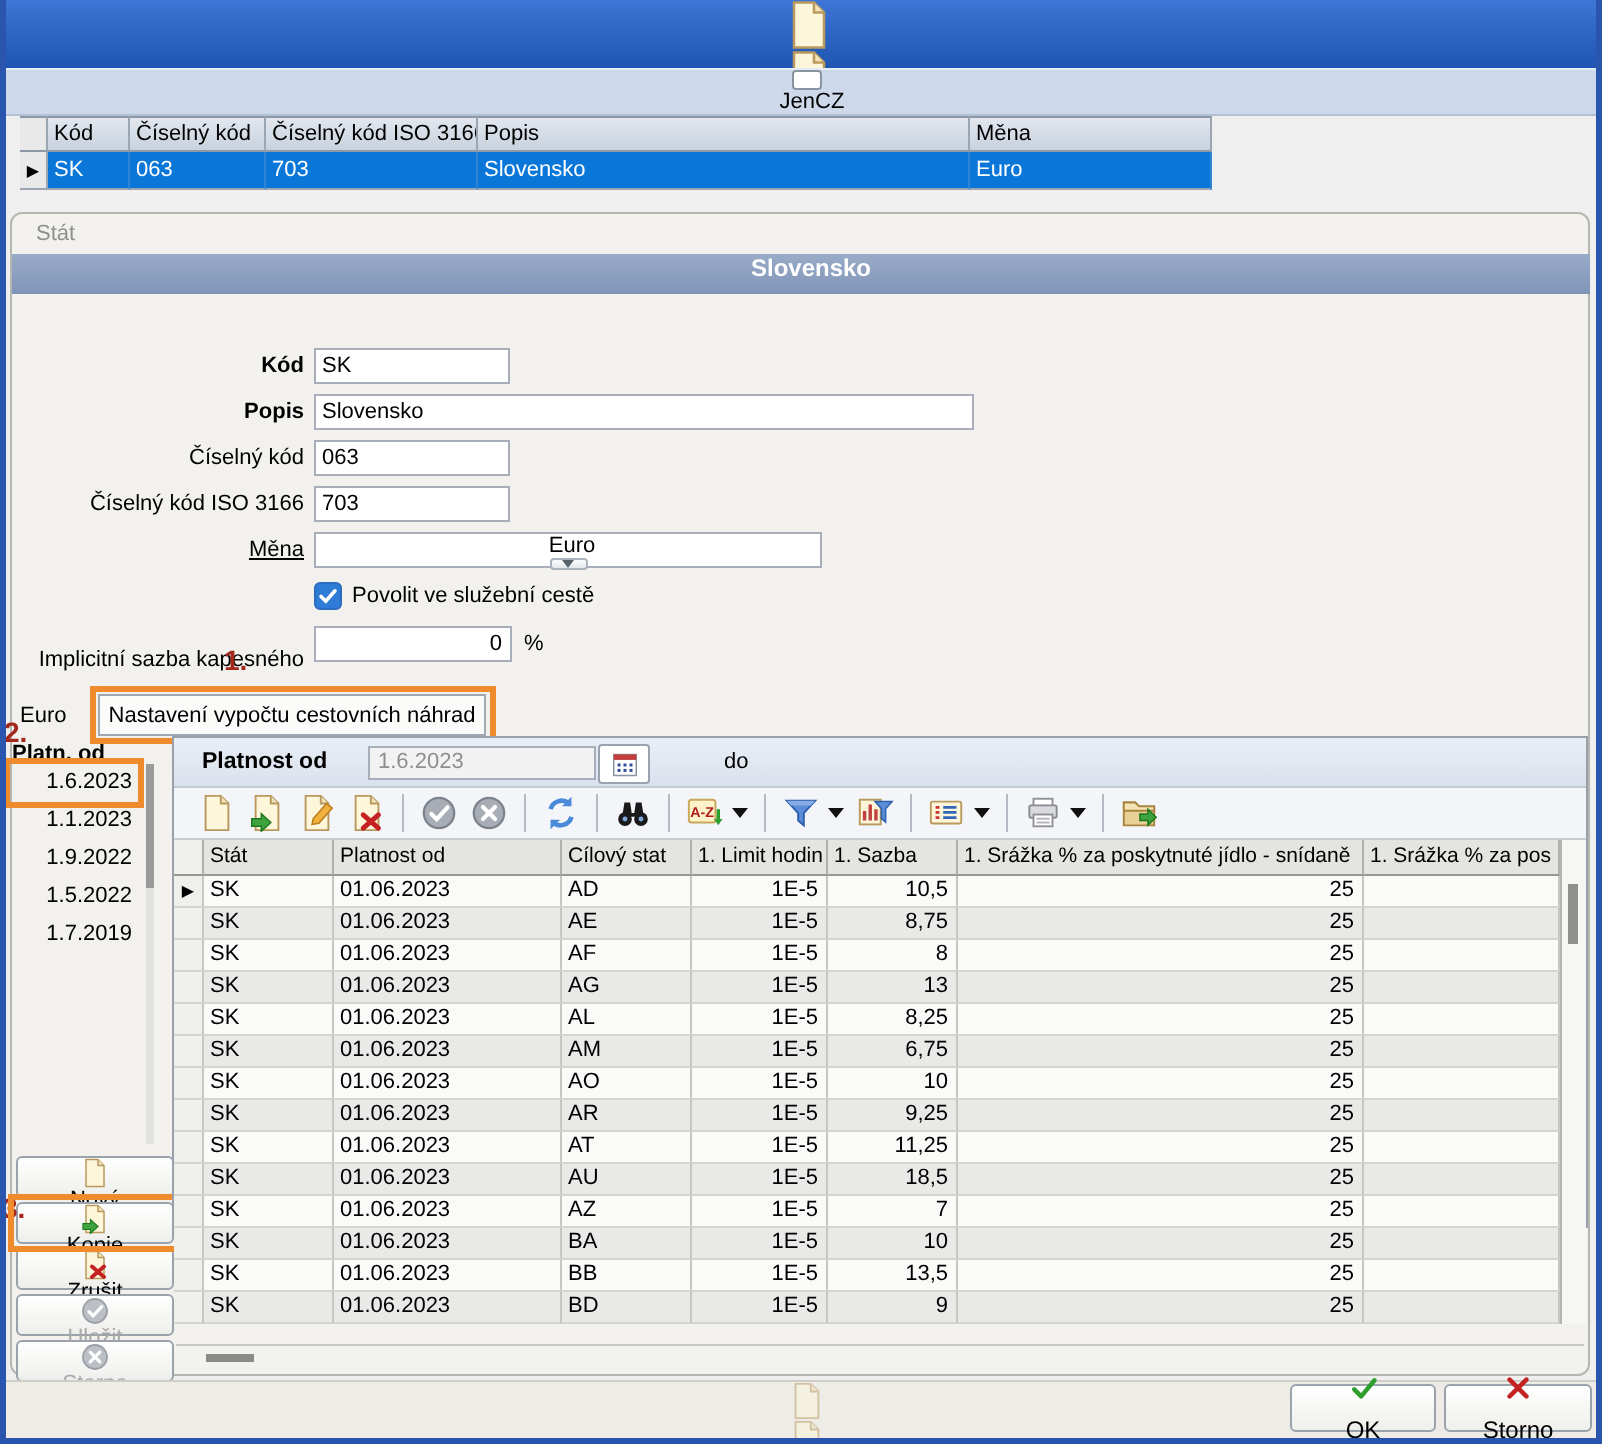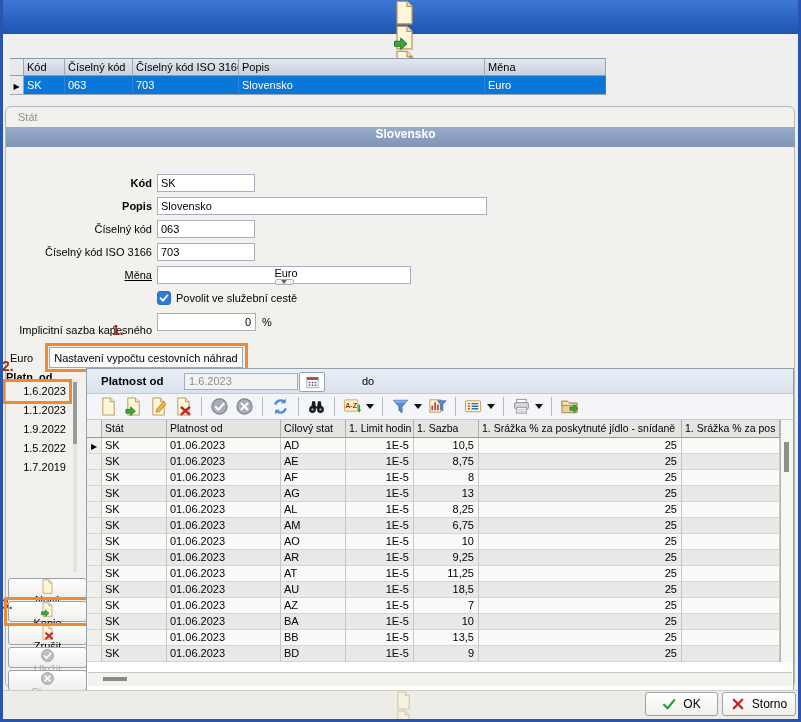--- a/index.html
+++ b/index.html
@@ -64,21 +64,21 @@
   .ditem{height:19px;line-height:19px;text-align:right;padding-right:2px;cursor:pointer;}
   .dscroll{left:73px;top:382px;width:4px;height:190px;background:#e2e2e0;}
   .dthumb{left:73px;top:382px;width:4px;height:62px;background:#9a9a9a;}
   
   .sbtn{left:8px;width:79px;height:21px;background:linear-gradient(#ffffff,#eeeeec);border:1px solid #9aa2ac;border-radius:3px;box-sizing:border-box;display:flex;align-items:center;padding:0 4px;cursor:pointer;font-family:"Liberation Sans",sans-serif;font-size:11px;}
   .sbtn .ticon{width:15px;height:15px;}
   .sbtn .slab{flex:1;text-align:right;}
   .sbtn.dis{color:#a8a8a8;cursor:default;}
   .sbtn.dis .ticon{opacity:.75;}
   
-  .rpanel{left:86px;top:368px;width:708px;height:354px;background:#fff;border:1px solid #98a0ac;box-sizing:border-box;}
+  .rpanel{left:86px;top:368px;width:708px;height:246px;background:#fff;border:1px solid #98a0ac;box-sizing:border-box;}
   .phead{position:absolute;left:0;top:0;width:706px;height:25px;background:linear-gradient(#eaeff6,#d9e1ed);border-bottom:1px solid #c2cad6;box-sizing:border-box;}
   .phead .plab{position:absolute;left:14px;top:0;height:25px;line-height:25px;font-weight:bold;font-size:11.5px;}
   .pdate{position:absolute;left:97px;top:4px;width:104px;height:15px;background:#f2f2f2;border:1px solid #a6aebc;color:#8e8e8e;padding:0 4px;line-height:15px;font-family:"Liberation Sans",sans-serif;font-size:11px;}
   .calbtn{position:absolute;left:212px;top:3px;width:24px;height:18px;background:#fff;border:1px solid #99a2ae;border-radius:2px;display:flex;align-items:center;justify-content:center;cursor:pointer;}
   .calbtn .ticon{width:15px;height:15px;}
   .dolab{position:absolute;left:275px;top:0;height:25px;line-height:25px;}
   .ptool{position:absolute;left:0;top:25px;width:706px;height:26px;background:#f3f5f8;border-bottom:1px solid #c6ccd4;display:flex;align-items:center;padding-left:9px;box-sizing:border-box;}
   .ptool .tbtn{height:22px;margin:0 1px;}
   
   .itable{position:absolute;left:0;top:51px;width:693px;}
@@ -92,21 +92,21 @@
   .it-m{width:15px;}.it-0{width:65px;}.it-1{width:114px;}.it-2{width:65px;}.it-3{width:68px;}.it-4{width:65px;}.it-5{width:203px;}.it-6{flex:1;}
   .num{text-align:right;padding-right:4px !important;}
   .vscroll{position:absolute;left:693px;top:51px;width:13px;height:242px;background:#f6f6f4;border-left:1px solid #b4b4b0;box-sizing:border-box;}
   .vthumb{position:absolute;left:697px;top:73px;width:5px;height:30px;background:#8f8f8b;}
   .hscroll{position:absolute;left:1px;top:303px;width:704px;height:14px;background:#f2f2ee;border-top:1px solid #c8c8c2;box-sizing:border-box;}
   .hthumb{position:absolute;left:16px;top:308px;width:24px;height:4px;background:#8a8a86;}
   
   .tb-bot{left:3px;top:690px;width:795px;height:29px;background:#edece7;border-top:1px solid #cfcdc6;display:flex;align-items:center;padding-left:6px;box-sizing:border-box;}
   .okbtn{left:645px;top:692px;width:73px;height:24px;}
   .stbtn{left:722px;top:692px;width:74px;height:24px;}
-  .footbtn{position:absolute;background:linear-gradient(#ffffff,#efefec);border:1px solid #9aa2ac;border-radius:3px;box-sizing:border-box;display:flex;align-items:center;justify-content:center;gap:7px;font-family:"Liberation Sans",sans-serif;font-size:12px;cursor:pointer;}
+  .footbtn{position:absolute;background:linear-gradient(#ffffff,#efefec);border:1px solid #9aa2ac;border-radius:3px;box-sizing:border-box;display:flex;align-items:center;justify-content:center;gap:7px;font-family:"Liberation Sans",sans-serif;font-size:12px;cursor:pointer;flex-direction:column;}
   .footbtn .ticon{width:14px;height:14px;}
 </style>
 </head>
 <body>
 
 <div class="w">
 
   <div class="abs tb-top" id="tb-top">
       <button class="tbtn">
         <span class="ticon">
@@ -226,20 +226,24 @@
         <span class="ticon">
           <svg viewBox="0 0 20 20">
             <path d="M2 4.5h6l2 2h8v10H2z" fill="#e8cf96" stroke="#a8863e"></path>
             <path d="M2 4.5h6l2 2h8v2.3H2z" fill="#f6e3b4" stroke="#a8863e"></path>
             <path d="M10.5 10.5h4.2V8l4.3 4.2-4.3 4.2v-2.5h-4.2z" fill="#3fa33f" stroke="#1d7a1d" stroke-width=".8"></path>
           </svg>
         </span>
       </button>
     </div>
 
+  <div class="abs row-jencz">
+    <span class="cb-empty"></span>
+    <span>JenCZ</span>
+  </div>
 
   <div class="abs bg-topstrip"></div>
 
   <div class="abs ctable" id="ctable">
       <div class="ct-row ct-head">
         <span class="ct-cell mk tt-m"></span>
         <span class="ct-cell tt-0">Kód</span>
         <span class="ct-cell tt-1">Číselný kód</span>
         <span class="ct-cell tt-2">Číselný kód ISO 3166</span>
         <span class="ct-cell tt-3">Popis</span>

